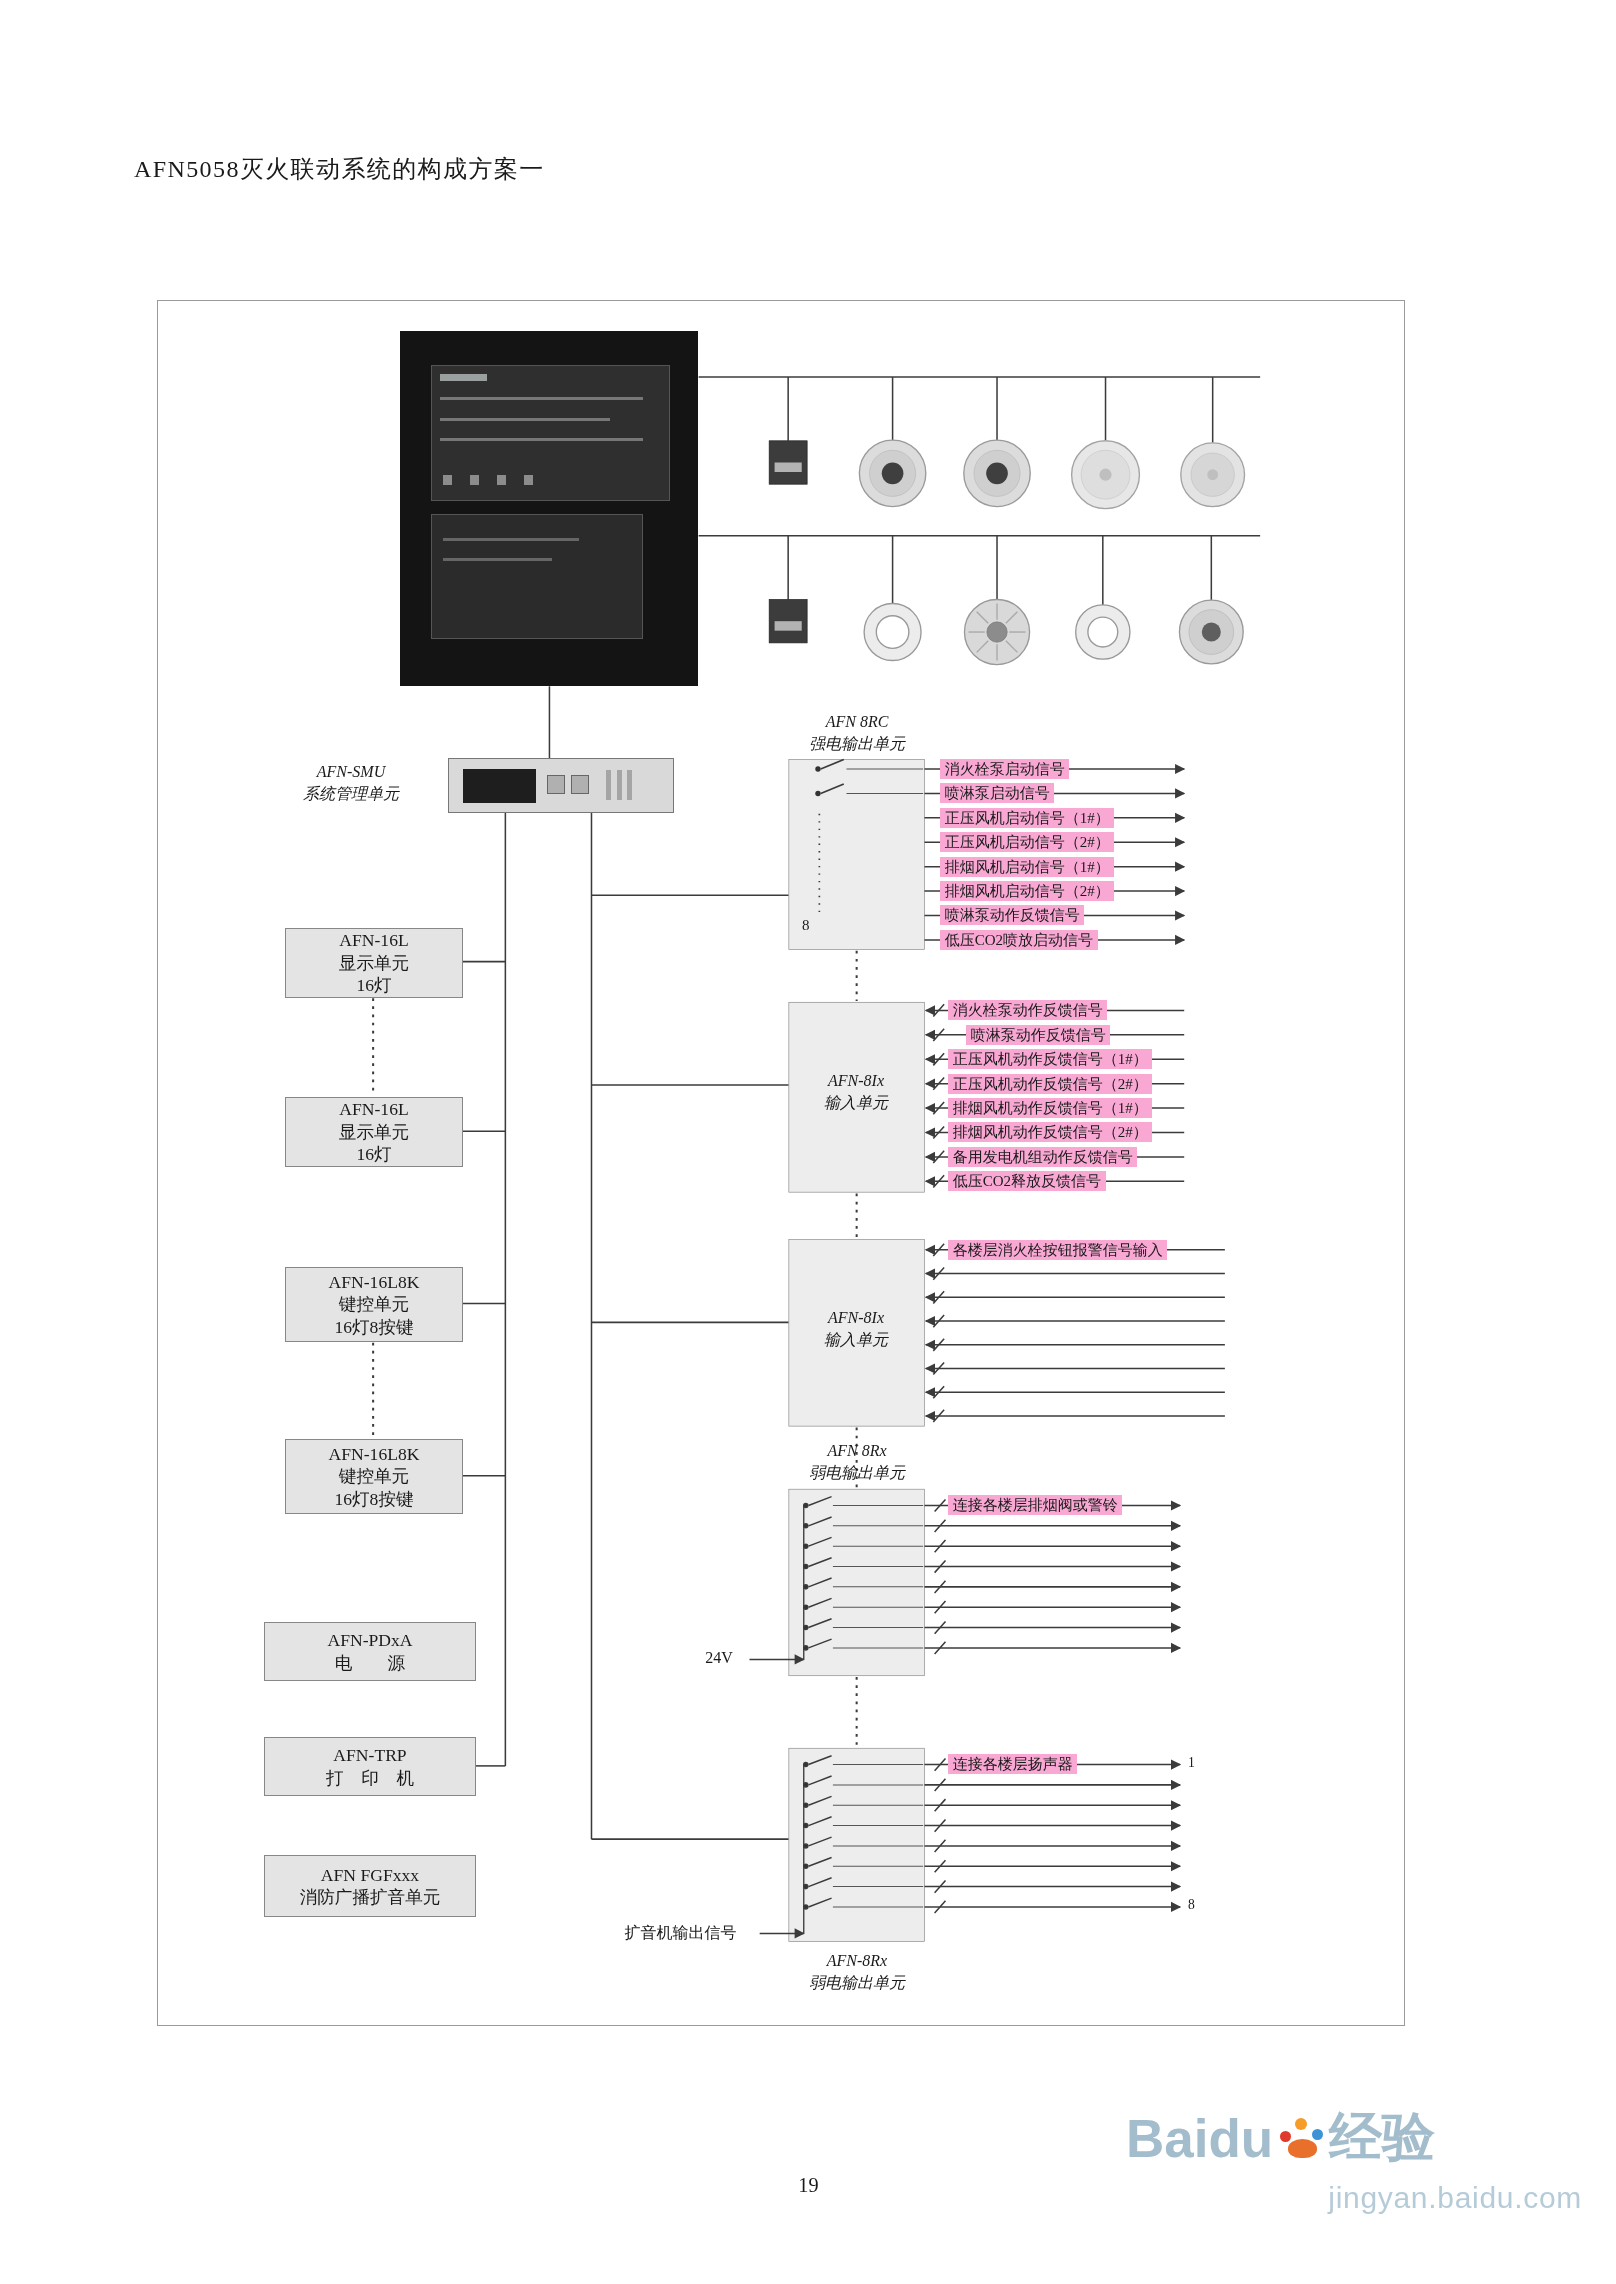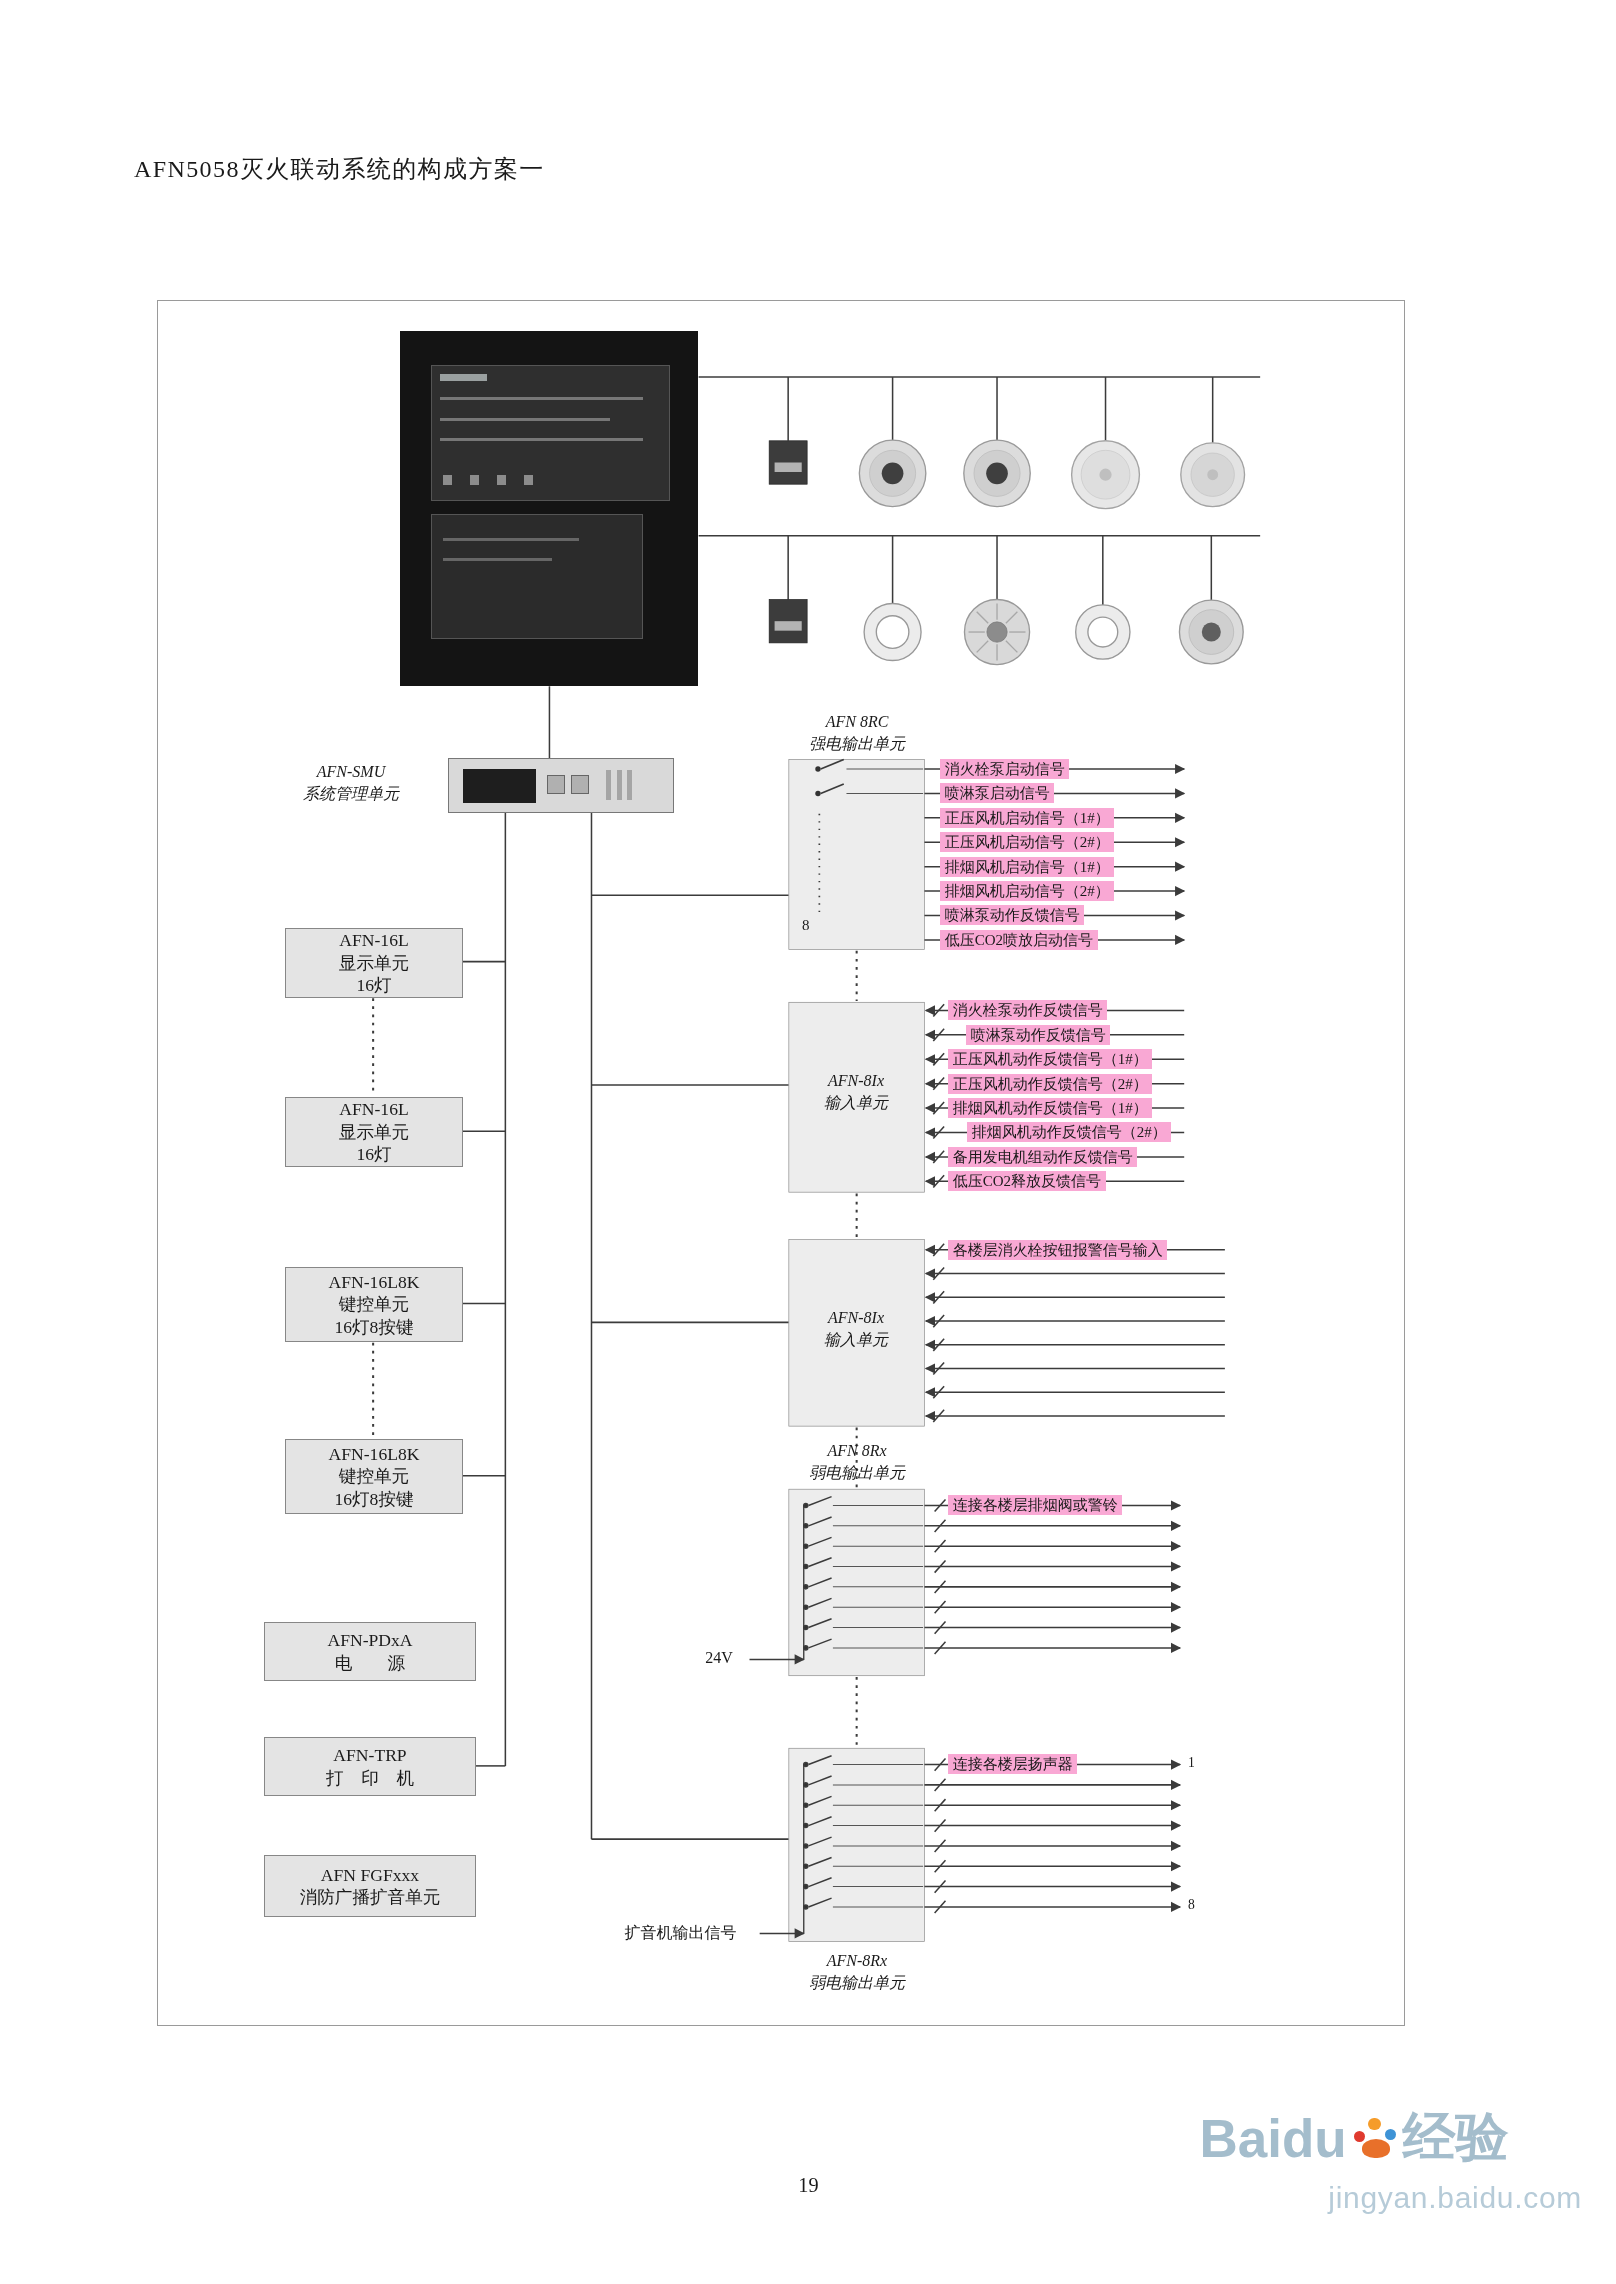--- a/index.html
+++ b/index.html
@@ -22,21 +22,21 @@
   .lbox{position:absolute;background:#e4e4e4;border:0.7px solid #878787;display:flex;flex-direction:column;
         justify-content:center;align-items:center;text-align:center;font-size:17.6px;line-height:22.4px;z-index:3;}
   .unit-label{position:absolute;text-align:center;font-size:16px;line-height:22.4px;z-index:4;font-style:italic;}
   .strip{position:absolute;background:#f9a8d4;font-size:15px;line-height:20.3px;height:20.3px;
          padding:0 4.7px;white-space:nowrap;z-index:4;}
   .aux-label{position:absolute;font-size:16px;z-index:4;text-align:center;}
   .small-num{position:absolute;font-size:13.6px;z-index:4;}
   .page-number{position:absolute;left:0;top:2174px;width:1617px;text-align:center;font-size:20.3px;z-index:4;}
   .watermark{position:absolute;left:1126px;top:2102px;width:456px;z-index:4;
              font-family:"Liberation Sans","DejaVu Sans",sans-serif;}
-  .wm-brand{display:flex;justify-content:center;align-items:center;font-size:53px;font-weight:bold;color:#a4bdcc;}
+  .wm-brand{display:flex;justify-content:flex-start;align-items:center;font-size:53px;font-weight:bold;color:#a4bdcc;}
   .wm-url{text-align:right;font-size:30px;color:#b6cbd8;margin-top:6.8px;letter-spacing:0.7px;}
   .paw{position:relative;display:inline-block;width:45px;height:45px;margin:0 5.4px;}
   .paw i{position:absolute;border-radius:50%;display:block;}
   .paw .t1{left:1.4px;top:15px;width:11px;height:11px;background:#e03a2e;}
   .paw .t2{left:16.3px;top:2.7px;width:12.2px;height:12.2px;background:#f59c2a;}
   .paw .t3{left:33px;top:13.6px;width:11px;height:11px;background:#3e93d6;}
   .paw .pad{left:9.5px;top:23px;width:28.5px;height:19px;background:#e8702a;border-radius:50% 50% 45% 45%;}
 </style>
 </head>
 <body>
@@ -421,21 +421,21 @@
   <div class="strip" style="left:940px;top:857px;">排烟风机启动信号（1#）</div>
   <div class="strip" style="left:940px;top:881px;">排烟风机启动信号（2#）</div>
   <div class="strip" style="left:940px;top:905px;">喷淋泵动作反馈信号</div>
   <div class="strip" style="left:940px;top:930px;">低压CO2喷放启动信号</div>
 
   <div class="strip" style="left:948px;top:1000px;">消火栓泵动作反馈信号</div>
   <div class="strip" style="left:948px;top:1025px;margin-left:18px;">喷淋泵动作反馈信号</div>
   <div class="strip" style="left:948px;top:1049px;">正压风机动作反馈信号（1#）</div>
   <div class="strip" style="left:948px;top:1074px;">正压风机动作反馈信号（2#）</div>
   <div class="strip" style="left:948px;top:1098px;">排烟风机动作反馈信号（1#）</div>
-  <div class="strip" style="left:948px;top:1122px;margin-left:19px;">排烟风机动作反馈信号（2#）</div>
+  <div class="strip" style="left:948px;top:1122px;">排烟风机动作反馈信号（2#）</div>
   <div class="strip" style="left:948px;top:1147px;">备用发电机组动作反馈信号</div>
   <div class="strip" style="left:948px;top:1171px;">低压CO2释放反馈信号</div>
 
   <div class="strip" style="left:948px;top:1240px;">各楼层消火栓按钮报警信号输入</div>
   <div class="strip" style="left:948px;top:1495px;">连接各楼层排烟阀或警铃</div>
   <div class="strip" style="left:948px;top:1754px;">连接各楼层扬声器</div>
 
   <div class="aux-label" style="left:692px;top:1649px;width:54px;">24V</div>
   <div class="aux-label" style="left:604px;top:1923px;width:153px;">扩音机输出信号</div>
   <div class="small-num" style="left:1188px;top:1755px;">1</div>

